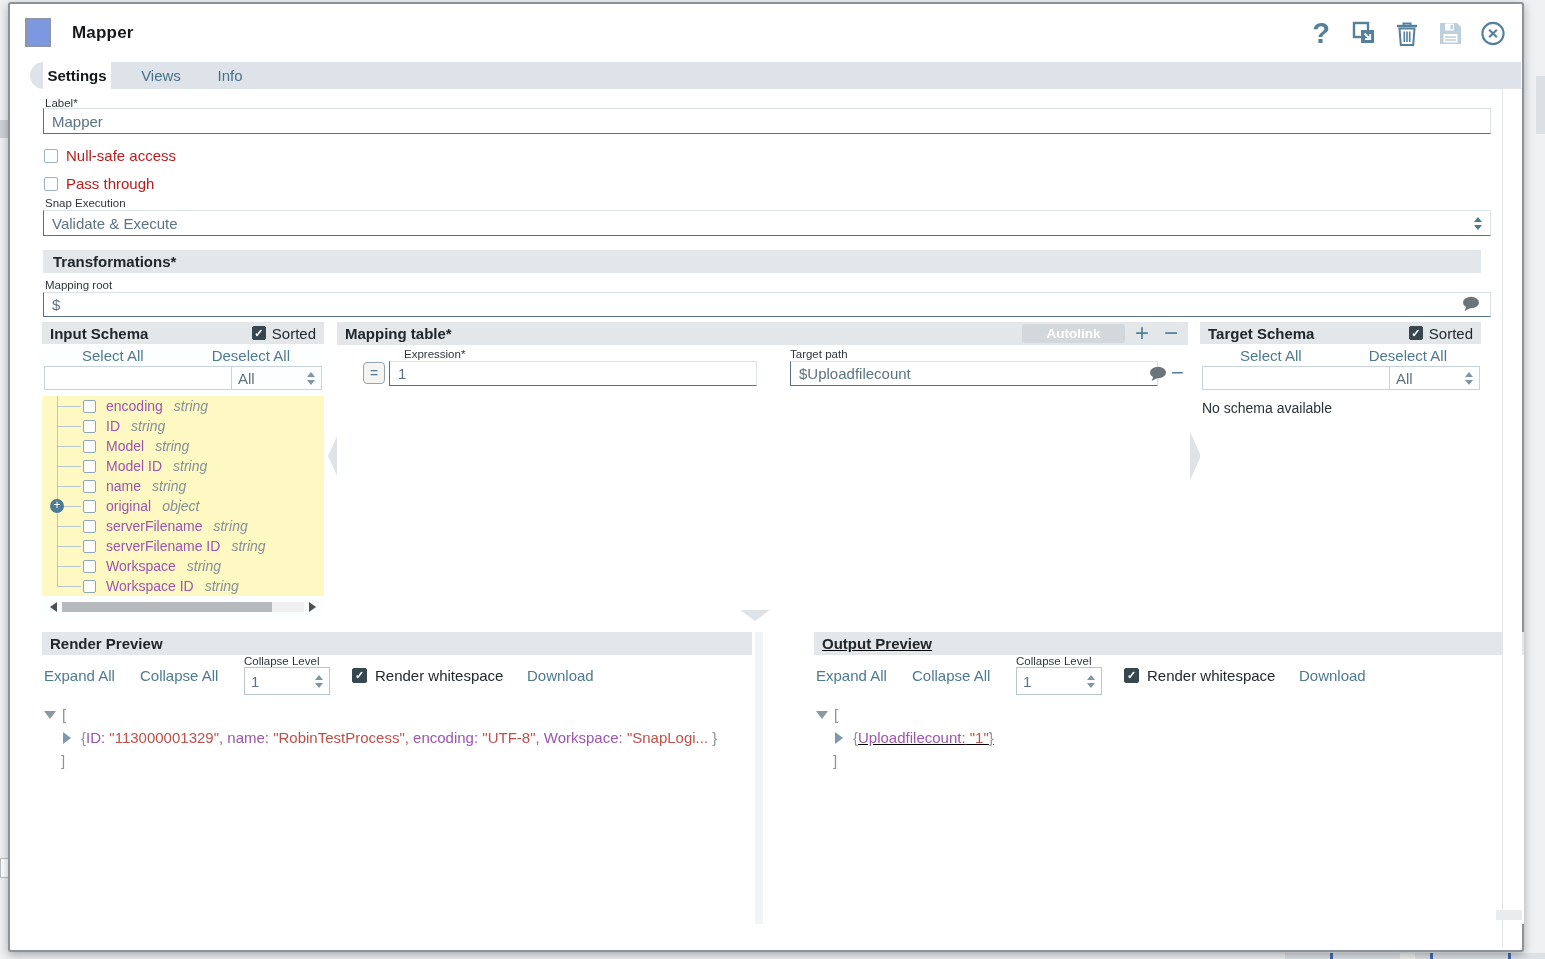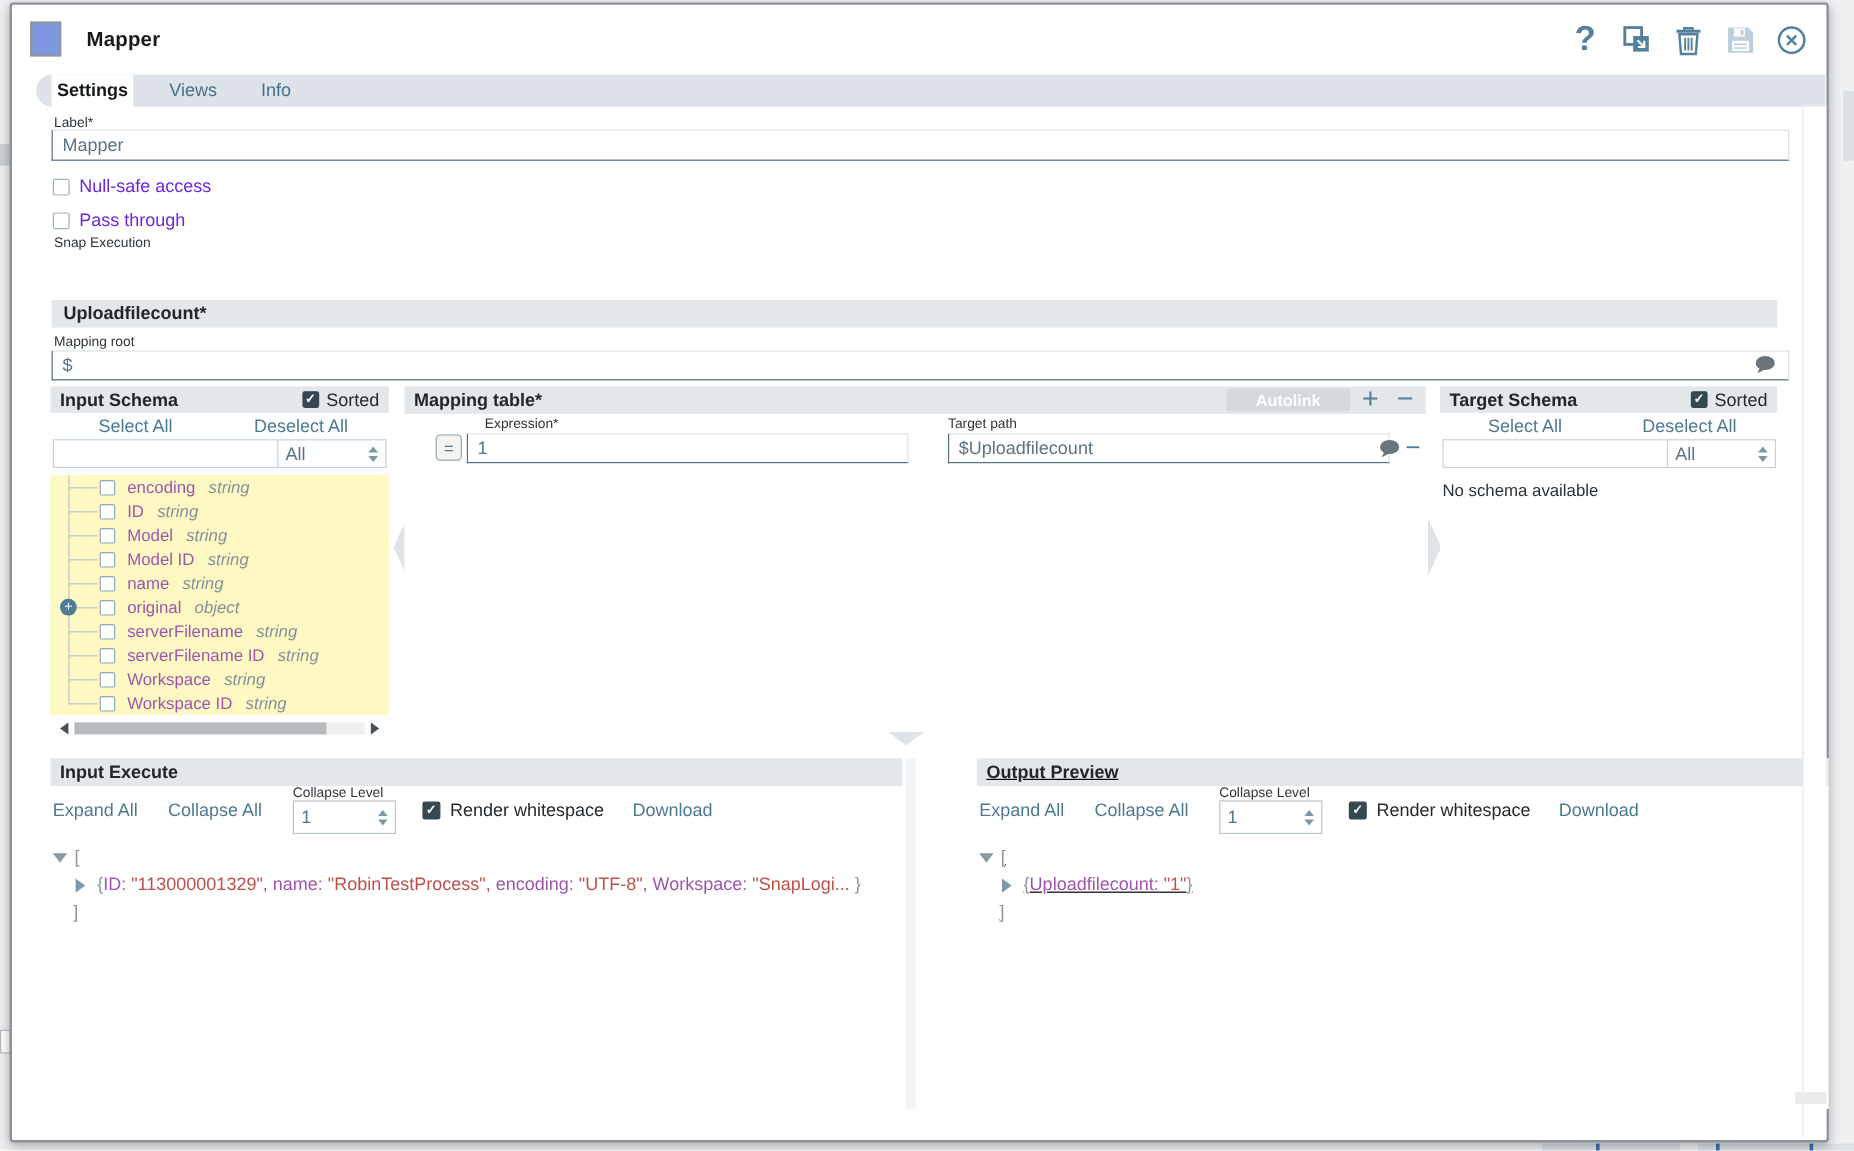--- a/index.html
+++ b/index.html
@@ -36,21 +36,21 @@
   
   .cap { position:absolute; font-size:11.5px; color:#2f363b; }
   .fld { position:absolute; background:#fff; border:1px solid #dbe3e7;
          border-left:1px solid #55707f; border-bottom:1px solid #55707f;
          font-family:"Liberation Sans",sans-serif; font-size:15px; color:#5c7383;
          padding:2px 8px; outline:none; }
   .cb { width:14px; height:14px; border:1px solid #9fb3bd; border-radius:2px; background:#fdfeff;
         display:inline-flex; align-items:center; justify-content:center; flex:none; cursor:pointer; }
   .cb.checked { background:#36474f; border-color:#36474f; }
   .cb.checked::after { content:"✓"; color:#fff; font-size:11px; font-weight:bold; line-height:1; }
-  .cbrow { position:absolute; display:flex; align-items:center; gap:8px; font-size:15px; color:#6d28d9; }
+  .cbrow { position:absolute; display:flex; align-items:center; gap:8px; font-size:15px; color:#b91c1c; }
   .link { font-size:15px; color:#4e7a90; cursor:pointer; }
   .bar { position:absolute; height:23px; background:#e3e7ea; display:flex; align-items:center;
          padding:0 10px; font-size:15px; font-weight:bold; color:#20262a; }
   .updown { display:flex; flex-direction:column; gap:3px; align-items:center; }
   .tri-up { width:0; height:0; border-left:4px solid transparent; border-right:4px solid transparent; border-bottom:5px solid #7d97a6; }
   .tri-dn { width:0; height:0; border-left:4px solid transparent; border-right:4px solid transparent; border-top:5px solid #7d97a6; }
 
   
   .panel { position:absolute; background:#fff; }
   .panel-head { height:22px; background:#e3e7ea; display:flex; align-items:center;
@@ -191,23 +191,30 @@
     <div class="cbrow" style="left:34px;top:143px;">
       <span class="cb"></span>
       <span>Null-safe access</span>
     </div>
     <div class="cbrow" style="left:34px;top:171px;">
       <span class="cb"></span>
       <span>Pass through</span>
     </div>
 
     <div class="cap" style="left:35px;top:193px;">Snap Execution</div>
+    <div class="fld" style="left:33px;top:206px;width:1448px;height:26px;display:flex;align-items:center;cursor:pointer;">
+      <span>Validate &amp; Execute</span>
+      <span class="updown" style="margin-left:auto;">
+          <i class="tri-up" style="border-bottom-color:#4e7a92;"></i>
+          <i class="tri-dn" style="border-top-color:#4e7a92;"></i>
+        </span>
+    </div>
 
     <div class="bar" style="left:33px;top:246px;width:1438px;">
-      <span>Uploadfilecount*</span>
+      <span>Transformations*</span>
     </div>
 
     <div class="cap" style="left:35px;top:275px;">Mapping root</div>
     <input class="fld" style="left: 33px; top: 288px; width: 1448px; height: 25px;" value="$">
     <svg class="bubble" style="left:1452px;top:292px;" viewBox="0 0 18 16">
       <ellipse cx="9" cy="6.5" rx="8" ry="5.8" fill="#6a747b"></ellipse>
       <path d="M4.5 10.5 L2.5 15 L9.5 11.5 Z" fill="#6a747b"></path>
     </svg>
 
     <div class="panel" style="left:32px;top:318px;width:282px;height:298px;background:#fdfeff;">
@@ -351,21 +358,21 @@
         </div>
       </div>
       <div style="padding:8px 2px;font-size:14px;color:#2b3237;">No schema available</div>
     </div>
 
     <div class="chev-down" style="left:730px;top:606px;"></div>
     <div style="position:absolute;left:745px;top:628px;width:8px;height:292px;background:#f0f4f6;"></div>
 
     <div class="panel" style="left:32px;top:628px;width:710px;height:292px;">
       <div class="panel-head" style="height:23px;">
-        <span>Input Execute</span>
+        <span>Render Preview</span>
       </div>
       <div class="pv-controls">
         <span class="link pv-link" style="left:2px;">Expand All</span>
         <span class="link pv-link" style="left:98px;">Collapse All</span>
         <span class="lvl-cap" style="left:202px;">Collapse Level</span>
         <span class="lvl-spin" style="left:202px;">
           <input value="1" style="">
           <span class="updown">
               <i class="tri-up"></i>
               <i class="tri-dn"></i>

